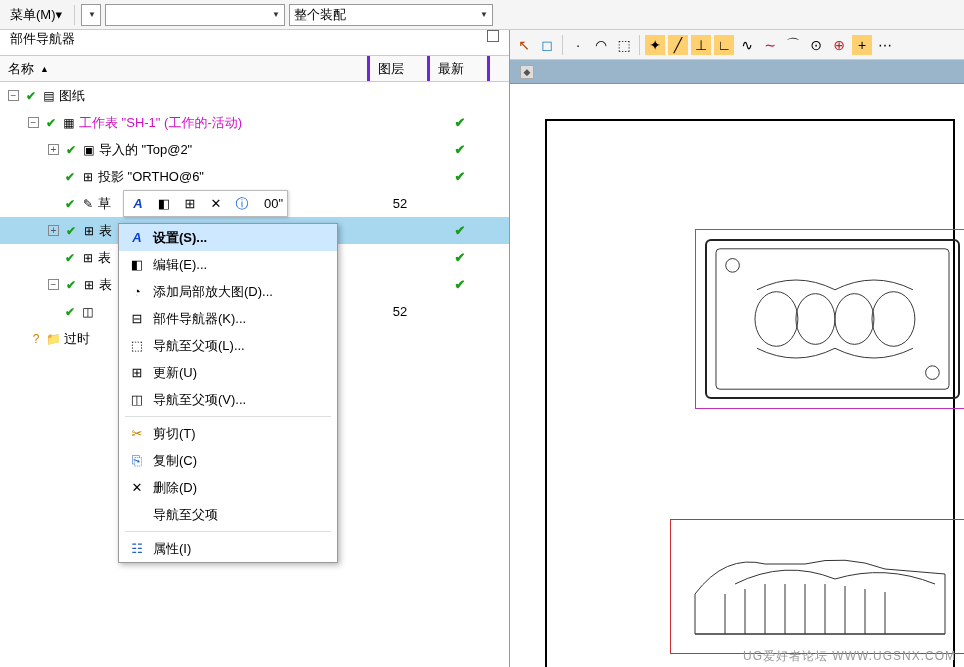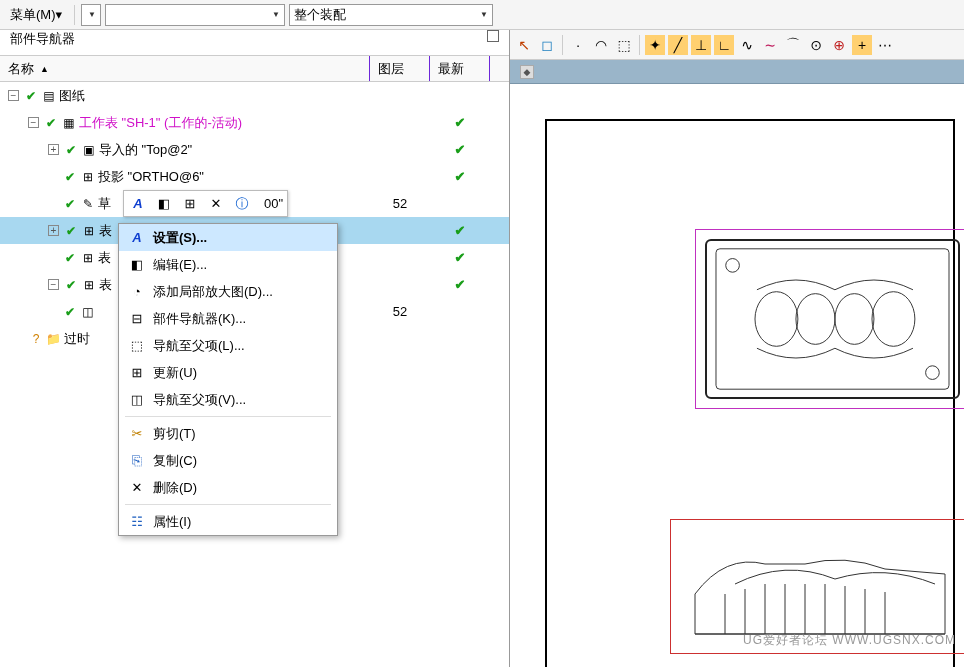--- a/index.html
+++ b/index.html
@@ -11,21 +11,21 @@
 .dd .arr{margin-left:auto;font-size:8px;color:#333}
 .dd1{width:20px}
 .dd2{width:180px}
 .dd3{width:204px}
 .tbicon{width:20px;height:20px;display:inline-flex;align-items:center;justify-content:center;cursor:pointer;font-size:14px}
 .split{display:flex;height:637px}
 .left{width:510px;border-right:1px solid #999;display:flex;flex-direction:column;position:relative}
 .pnav{height:26px;display:flex;padding:0 10px;border-bottom:1px solid #ccc;background:#fff}
 .pnav .sq{width:12px;height:12px;border:1px solid #666;margin-left:auto}
 .hdr{height:26px;display:flex;border-bottom:1px solid #ccc;background:#f9f9f9}
-.hdr div{padding:4px 8px;border-right:1px solid #6d28d9;display:flex;align-items:center}
+.hdr div{padding:4px 8px;border-right:3px solid #6d28d9;display:flex;align-items:center}
 .hdr .c1{width:370px}
 .hdr .c2{width:60px}
 .hdr .c3{width:60px}
 .sortasc{font-size:9px;margin-left:6px}
 .tree{flex:1;overflow:hidden;position:relative}
 .row{height:27px;display:flex;align-items:center;position:relative}
 .row .c1{width:370px;display:flex;align-items:center;height:100%;padding-left:8px}
 .row .c2{width:60px;display:flex;align-items:center;justify-content:center}
 .row .c3{width:60px;display:flex;align-items:center;justify-content:center}
 .chk{color:#1a9e1a;font-weight:bold}
@@ -45,21 +45,21 @@
 .tbar2{height:30px;background:#f5f5f5;border-bottom:1px solid #ccc;display:flex;align-items:center;padding:0 4px;gap:3px}
 .tab{height:24px;background:#9ab5c9;color:#fff;display:flex;align-items:center;padding:0 10px;gap:6px;font-size:14px;border-bottom:1px solid #7a95a9}
 .tab .x{width:14px;height:14px;border:1px solid #aaa;background:#ddd;display:inline-flex;align-items:center;justify-content:center;font-size:9px;color:#555;margin-right:4px}
 .canvas{flex:1;background:#fff;position:relative;overflow:hidden}
 .frame{position:absolute;left:35px;top:35px;width:410px;height:575px;border:2px solid #000}
 .view1{position:absolute;left:185px;top:145px;width:275px;height:180px;border:1px solid #c030c0}
 .view2{position:absolute;left:160px;top:435px;width:300px;height:135px;border:1px solid #cc3030}
 .mech{position:absolute;border:1px solid #333}
 .mech1{left:195px;top:155px;width:255px;height:160px;border:2px solid #222;border-radius:6px}
 .mech2{left:175px;top:460px;width:270px;height:100px}
-.wm{position:absolute;right:8px;bottom:18px;font-size:12px;color:#999;letter-spacing:1px}
+.wm{position:absolute;right:8px;bottom:2px;font-size:12px;color:#999;letter-spacing:1px}
 </style>
 </head>
 <body>
 
 <div class="top">
   <span class="menu-btn"><span>菜单(M)</span>▾</span>
   <span class="sep"></span>
   <div class="dd dd1">
       <span class="arr">▼</span>
     </div>
@@ -255,20 +255,24 @@
             <span class="ic" style="color:#c08000">✂</span>
             <span>剪切(T)</span>
           </div>
         <div class="itm">
             <span class="ic" style="color:#2060c0">⎘</span>
             <span>复制(C)</span>
           </div>
         <div class="itm">
             <span class="ic">✕</span>
             <span>删除(D)</span>
+          </div>
+        <div class="itm">
+            <span class="ic"></span>
+            <span>导航至父项</span>
           </div>
         <div class="csep"></div>
         <div class="itm">
             <span class="ic" style="color:#2060c0">☷</span>
             <span>属性(I)</span>
           </div>
       </div>
 
     </div>
   </div>

